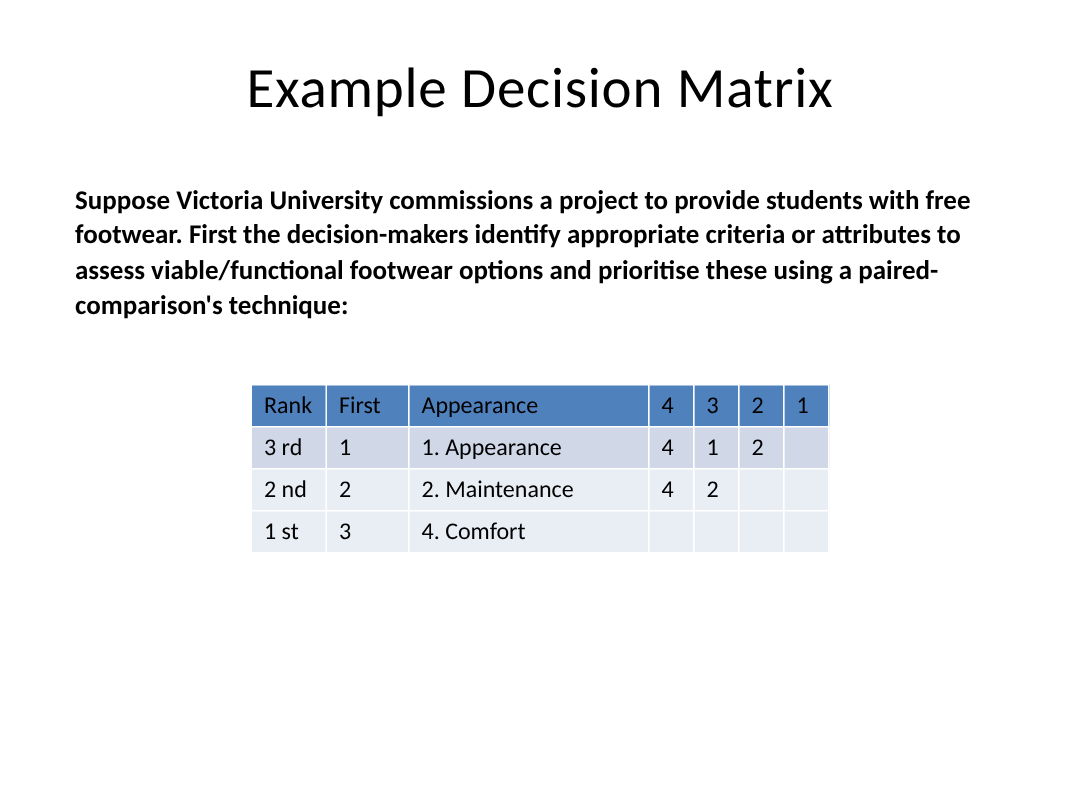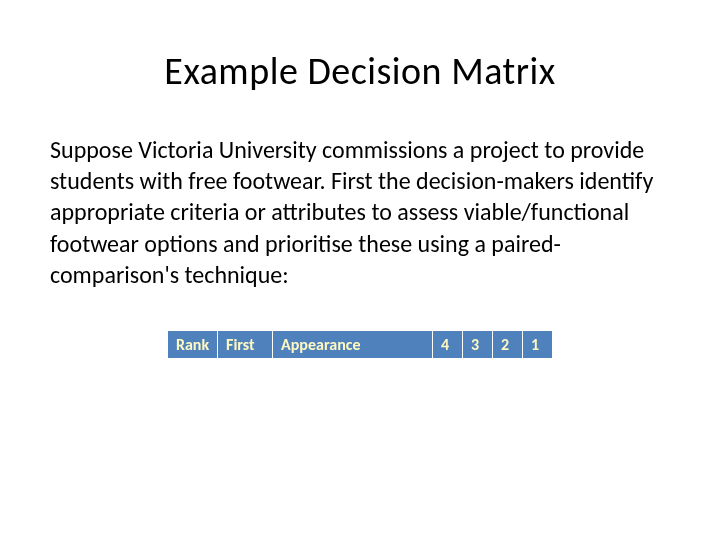--- a/index.html
+++ b/index.html
@@ -8,47 +8,48 @@
       height: 540px;
       background: #ffffff;
       font-family: Calibri, Arial, sans-serif;
       color: #000;
       padding: 28px 50px;
     }
     .title {
       font-size: 38px;
       font-weight: 400;
       text-align: center;
-      margin-top: 20px;
+      margin-top: 8px;
       margin-bottom: 40px;
       letter-spacing: 0.5px;
     }
     .paragraph {
-      font-size: 24px;
+      font-size: 18px;
       line-height: 1.3;
       margin-bottom: 40px;
+      font-weight: bold;
     }
     .table-wrap {
       display: flex;
       justify-content: center;
     }
     table {
       border-collapse: collapse;
       font-size: 16px;
     }
     th, td {
       border: 1px solid #ffffff;
       padding: 4px 8px;
       text-align: left;
       vertical-align: middle;
     }
     th {
       background: #4f81bd;
-      color: #fef9c3;
-      font-weight: 700;
+      color: #000000;
+      font-weight: 400;
     }
     tr.band-a td { background: #d0d8e8; }
     tr.band-b td { background: #e9edf4; }
     .col-rank { width: 50px; }
     .col-score { width: 55px; }
     .col-attr { width: 160px; }
     .col-num { width: 30px; text-align: left; }
     th.col-num { text-align: left; }
   </style>
 </head>
@@ -65,15 +66,42 @@
         <th class="col-rank">Rank</th>
         <th class="col-score">First</th>
         <th class="col-attr">Appearance</th>
         <th class="col-num">4</th>
         <th class="col-num">3</th>
         <th class="col-num">2</th>
         <th class="col-num">1</th>
       </tr>
     </thead>
     <tbody>
+      <tr class="band-a">
+        <td>3 rd</td>
+        <td>1</td>
+        <td>1. Appearance</td>
+        <td class="col-num">4</td>
+        <td class="col-num">1</td>
+        <td class="col-num">2</td>
+        <td class="col-num"></td>
+      </tr>
+      <tr class="band-b">
+        <td>2 nd</td>
+        <td>2</td>
+        <td>2. Maintenance</td>
+        <td class="col-num">4</td>
+        <td class="col-num">2</td>
+        <td class="col-num"></td>
+        <td class="col-num"></td>
+      </tr>
+      <tr class="band-b">
+        <td>1 st</td>
+        <td>3</td>
+        <td>4. Comfort</td>
+        <td class="col-num"></td>
+        <td class="col-num"></td>
+        <td class="col-num"></td>
+        <td class="col-num"></td>
+      </tr>
     </tbody>
   </table>
 </div>
 
 </body></html>

